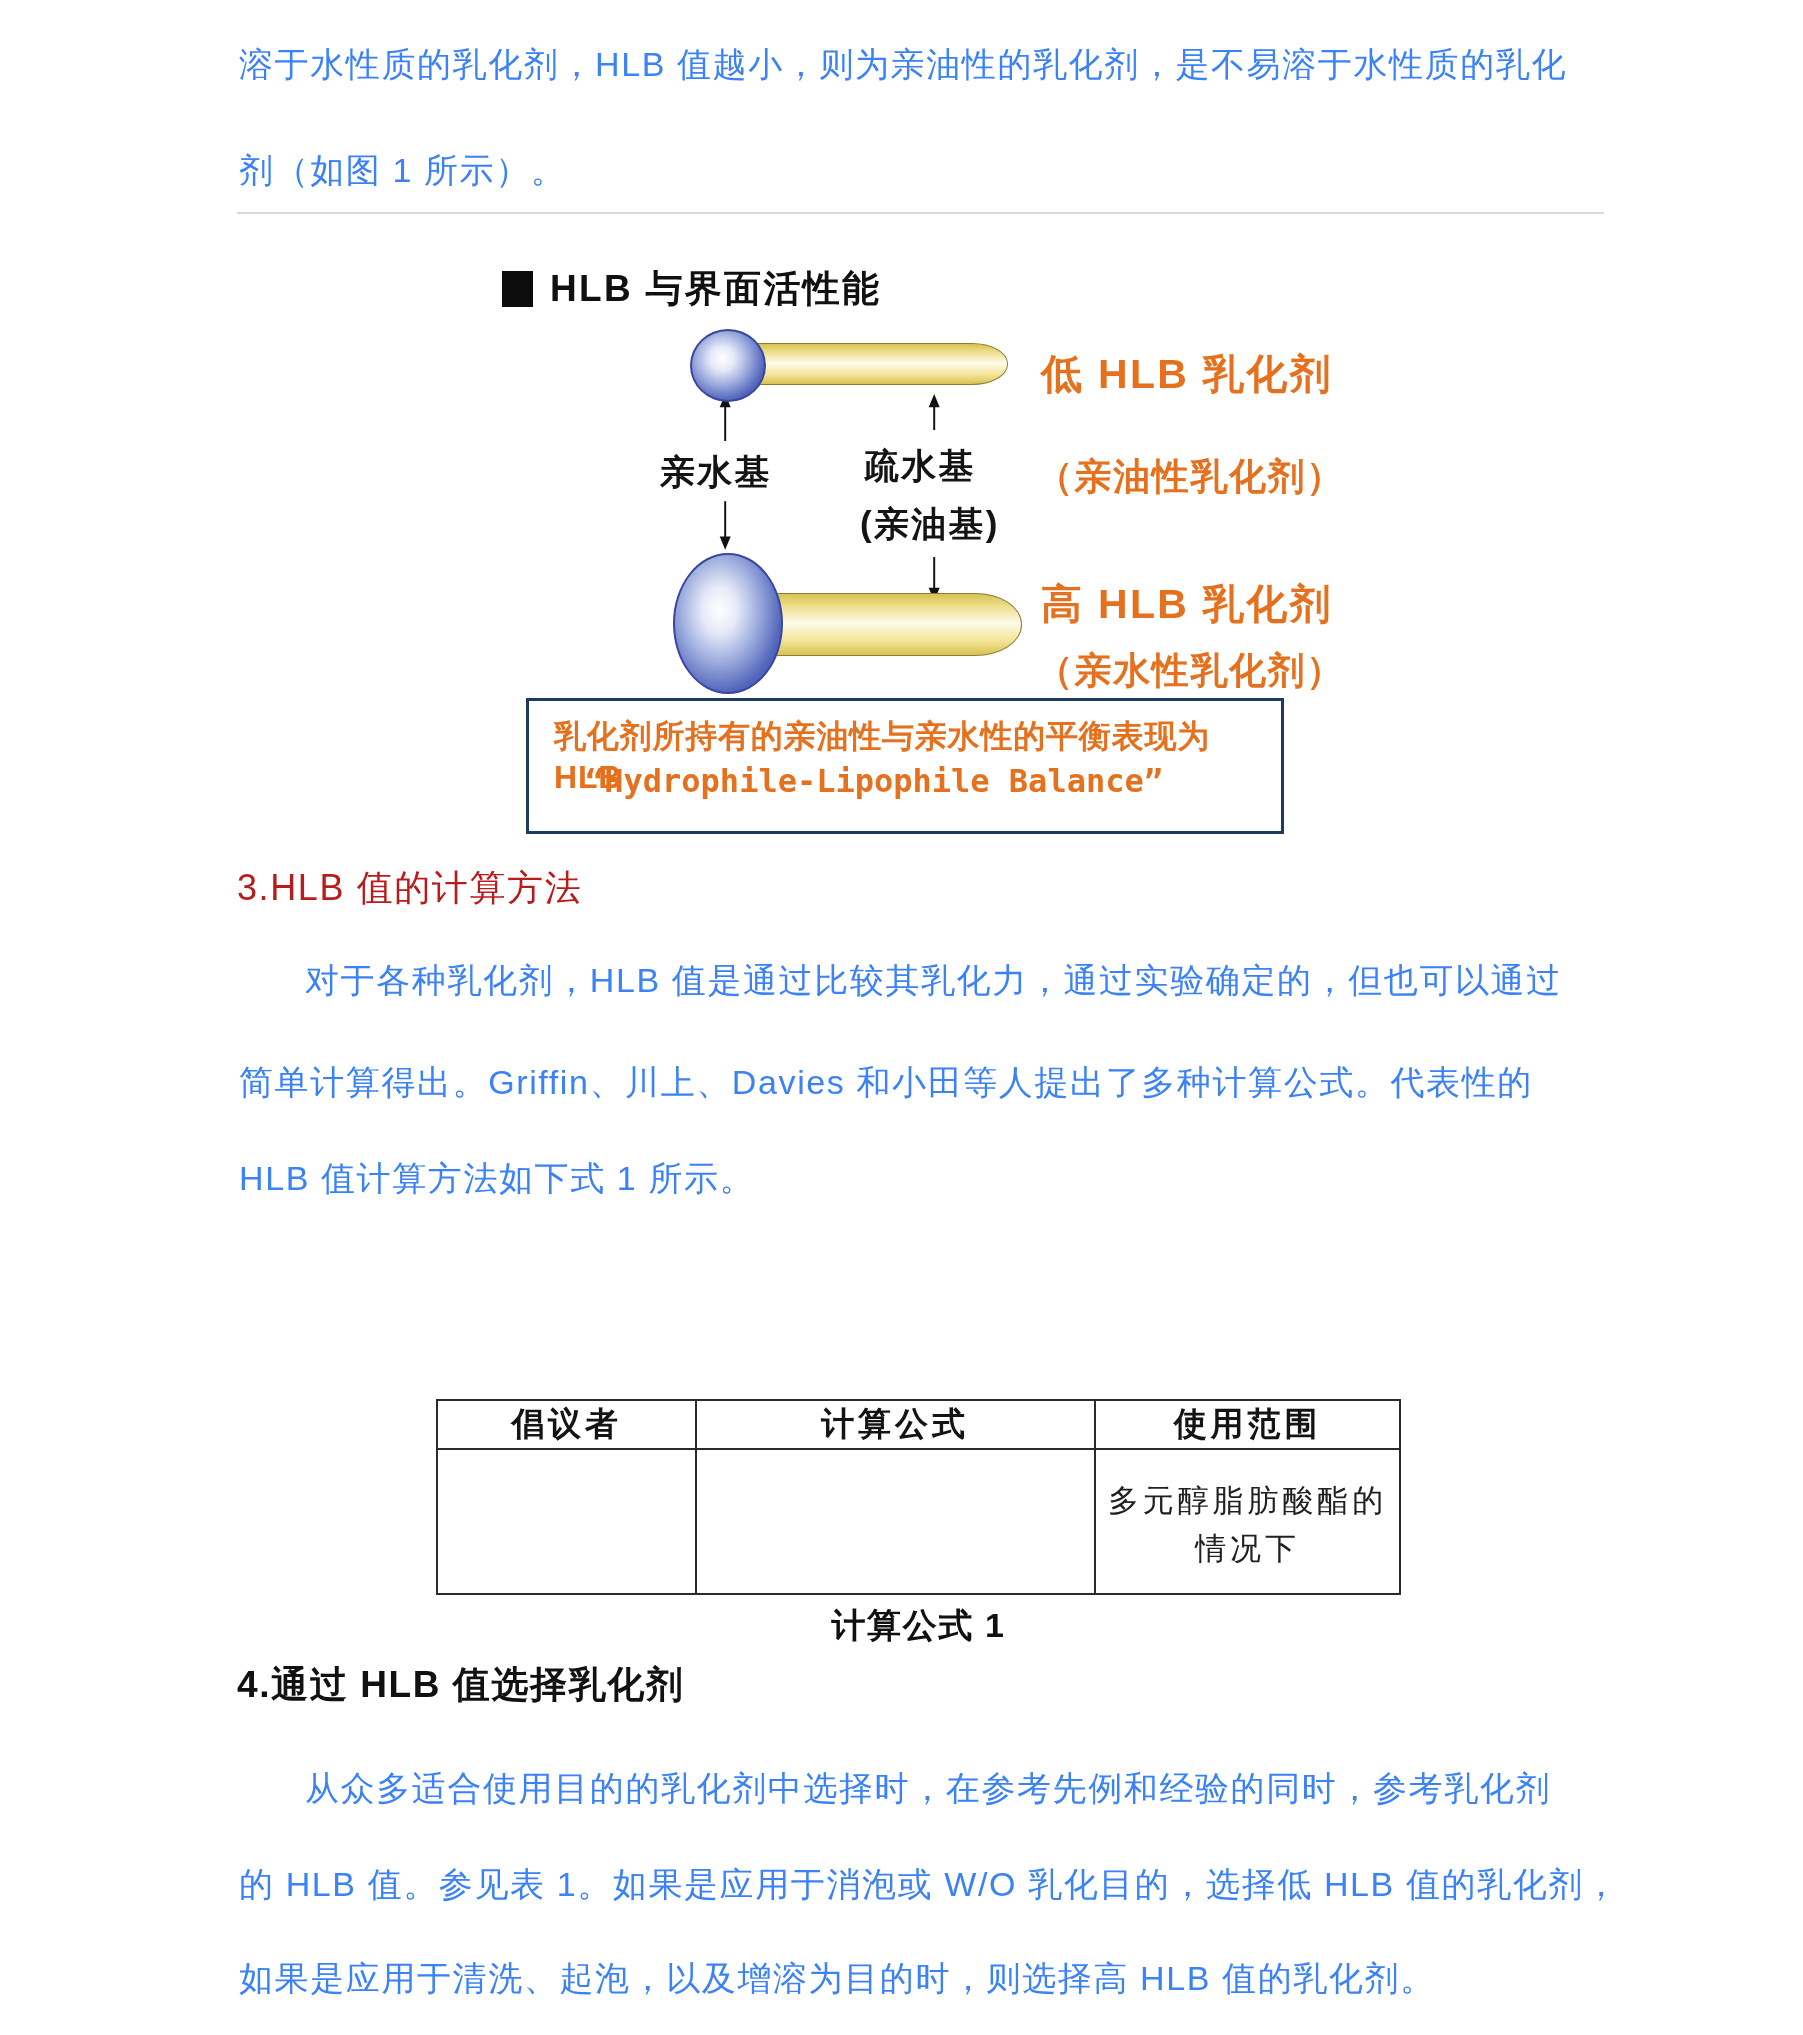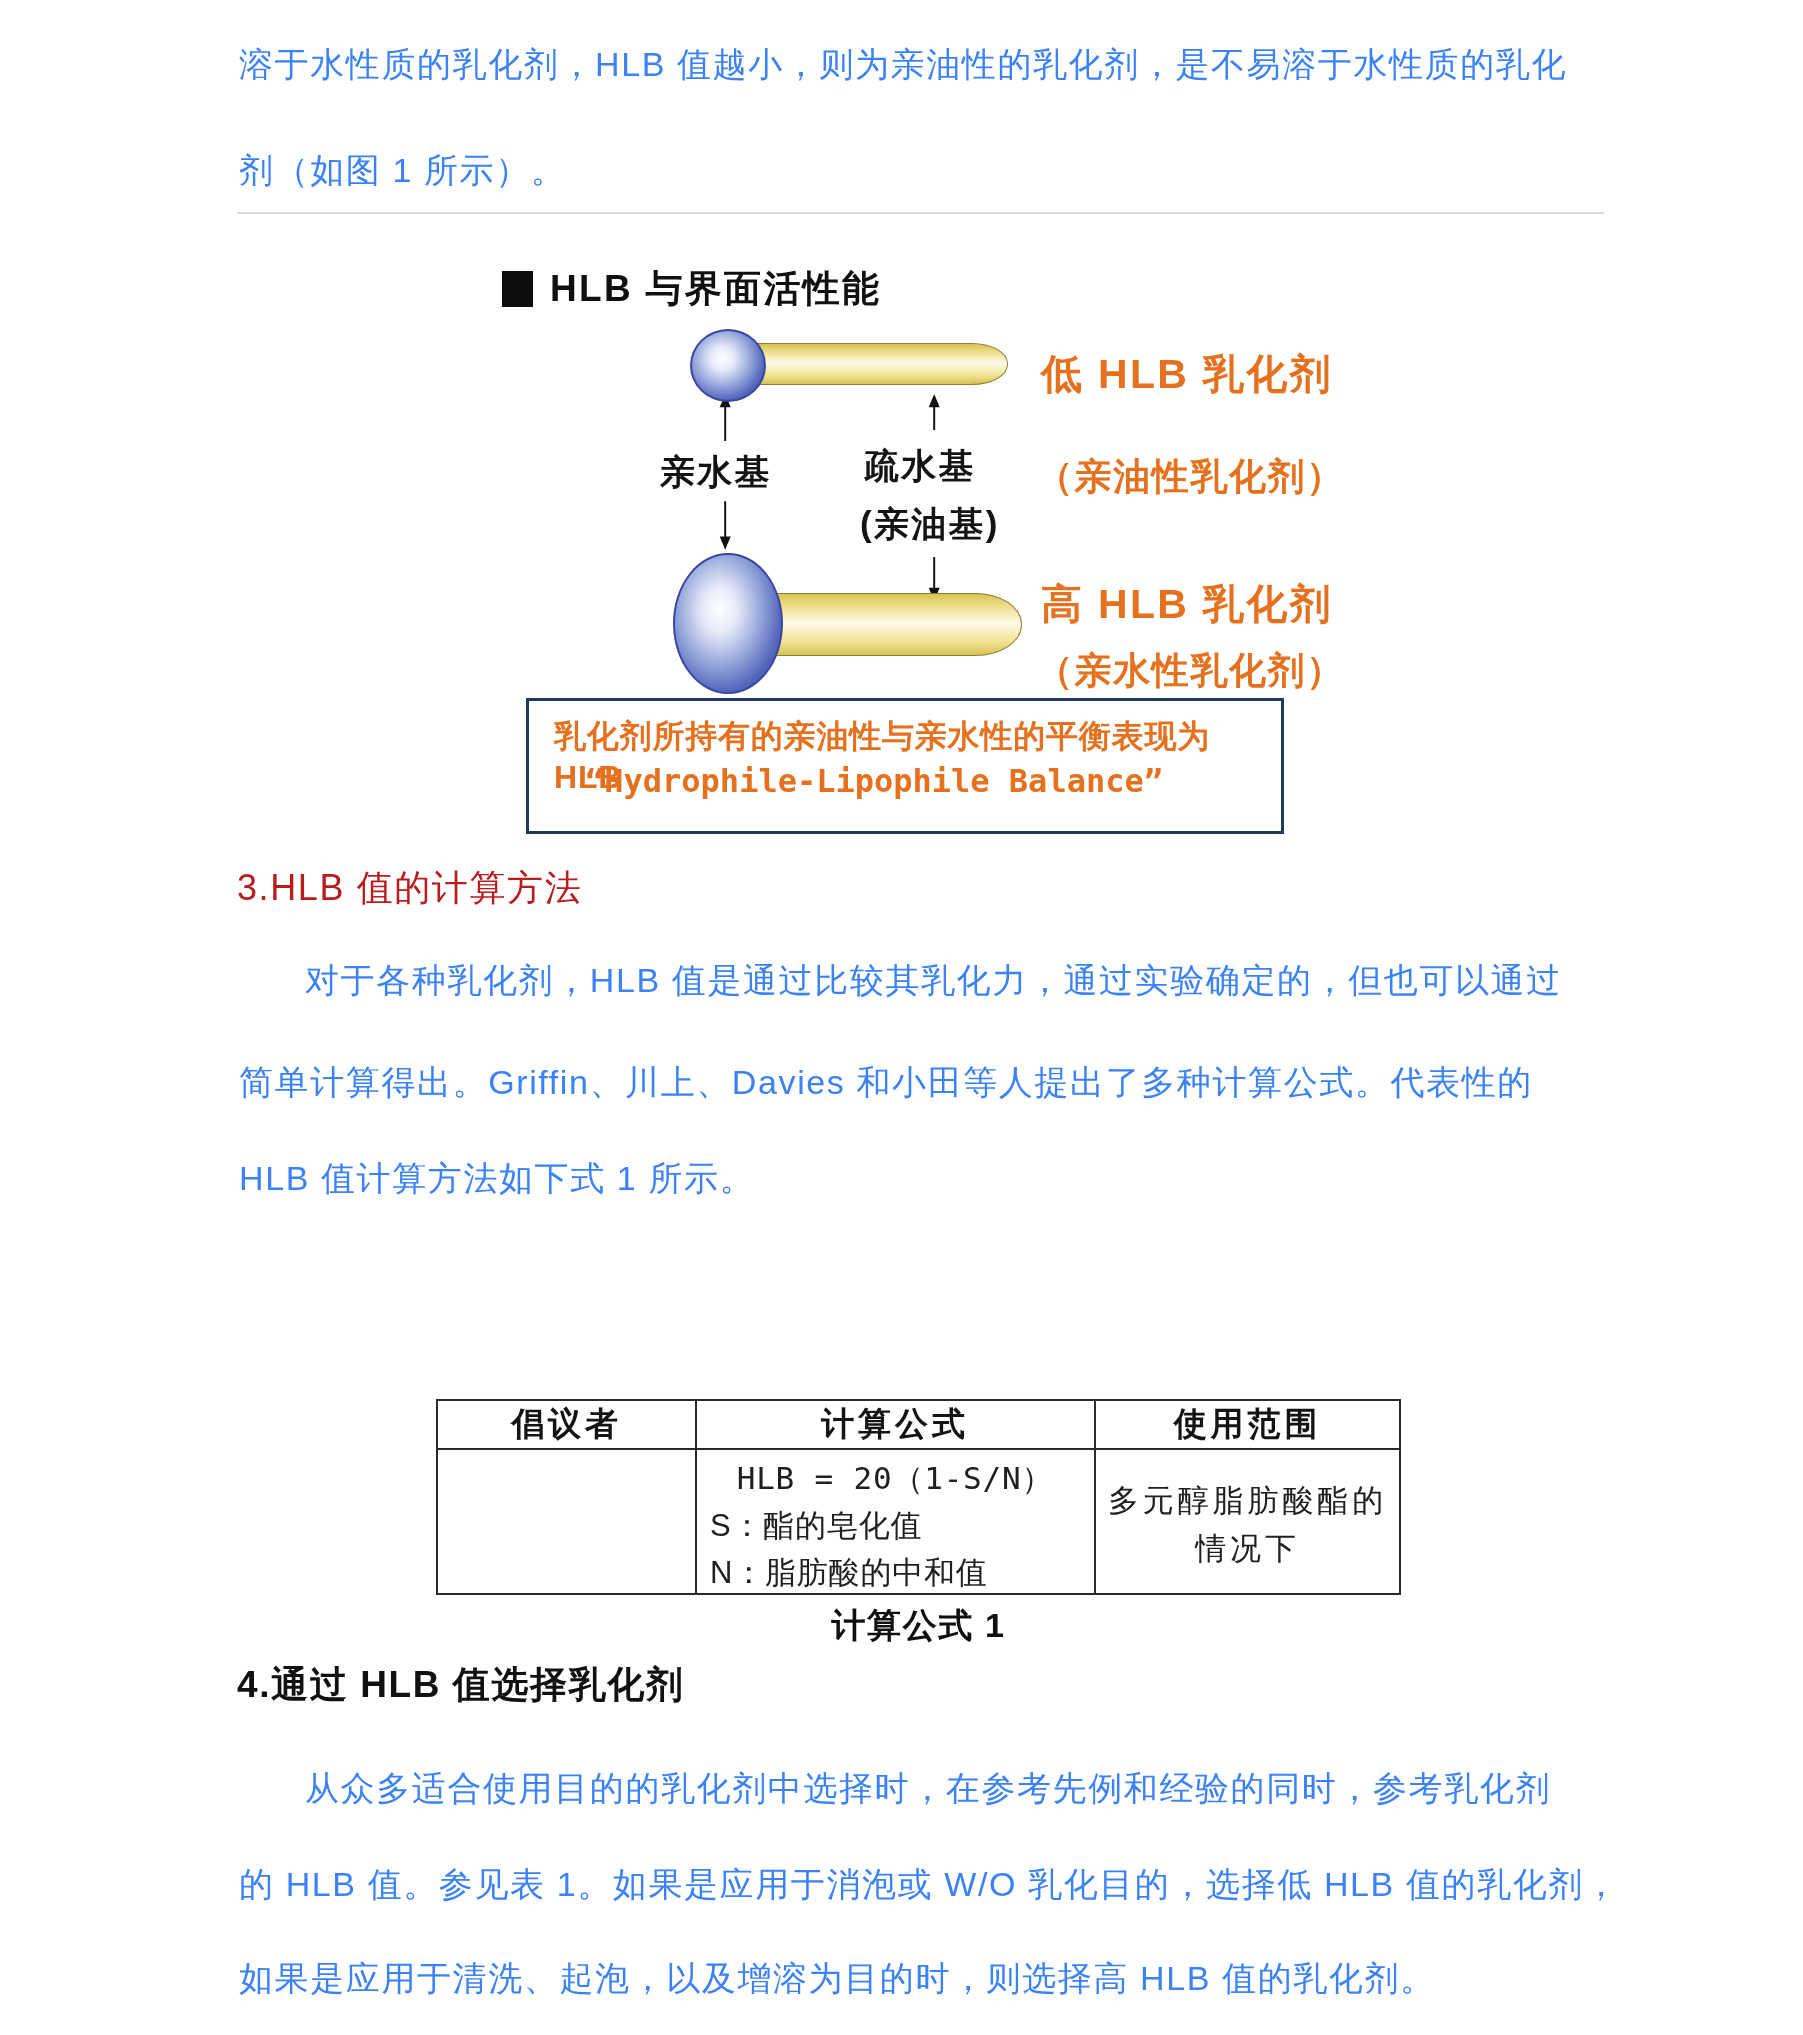--- a/index.html
+++ b/index.html
@@ -117,25 +117,20 @@
 <div class="abs body-line" style="left:239px;top:1063px;">简单计算得出。Griffin、川上、Davies 和小田等人提出了多种计算公式。代表性的</div>
 <div class="abs body-line" style="left:239px;top:1159px;">HLB 值计算方法如下式 1 所示。</div>
 
 <div class="hlb-table">
   <div class="vline" style="left:257px;"></div>
   <div class="vline" style="left:656px;"></div>
   <div class="hline" style="top:47px;"></div>
   <div class="th" style="left:0;width:257px;">倡议者</div>
   <div class="th" style="left:258px;width:398px;">计算公式</div>
   <div class="th" style="left:658px;right:0;">使用范围</div>
-  <div class="cell-formula">
-    <div class="f1">HLB = 20（1-S/N）</div>
-    <div class="f2">S：酯的皂化值</div>
-    <div class="f3">N：脂肪酸的中和值</div>
-  </div>
   <div class="cell-scope">
     <div class="s1">多元醇脂肪酸酯的</div>
     <div class="s2">情况下</div>
   </div>
 </div>
 <div class="abs table-caption" style="left:436px;top:1606px;width:965px;text-align:center;">计算公式 1</div>
 
 <div class="abs heading-bold" style="left:237px;top:1664px;">4.通过 HLB 值选择乳化剂</div>
 <div class="abs body-line" style="left:305px;top:1769px;">从众多适合使用目的的乳化剂中选择时，在参考先例和经验的同时，参考乳化剂</div>
 <div class="abs body-line" style="left:239px;top:1865px;">的 HLB 值。参见表 1。如果是应用于消泡或 W/O 乳化目的，选择低 HLB 值的乳化剂，</div>

